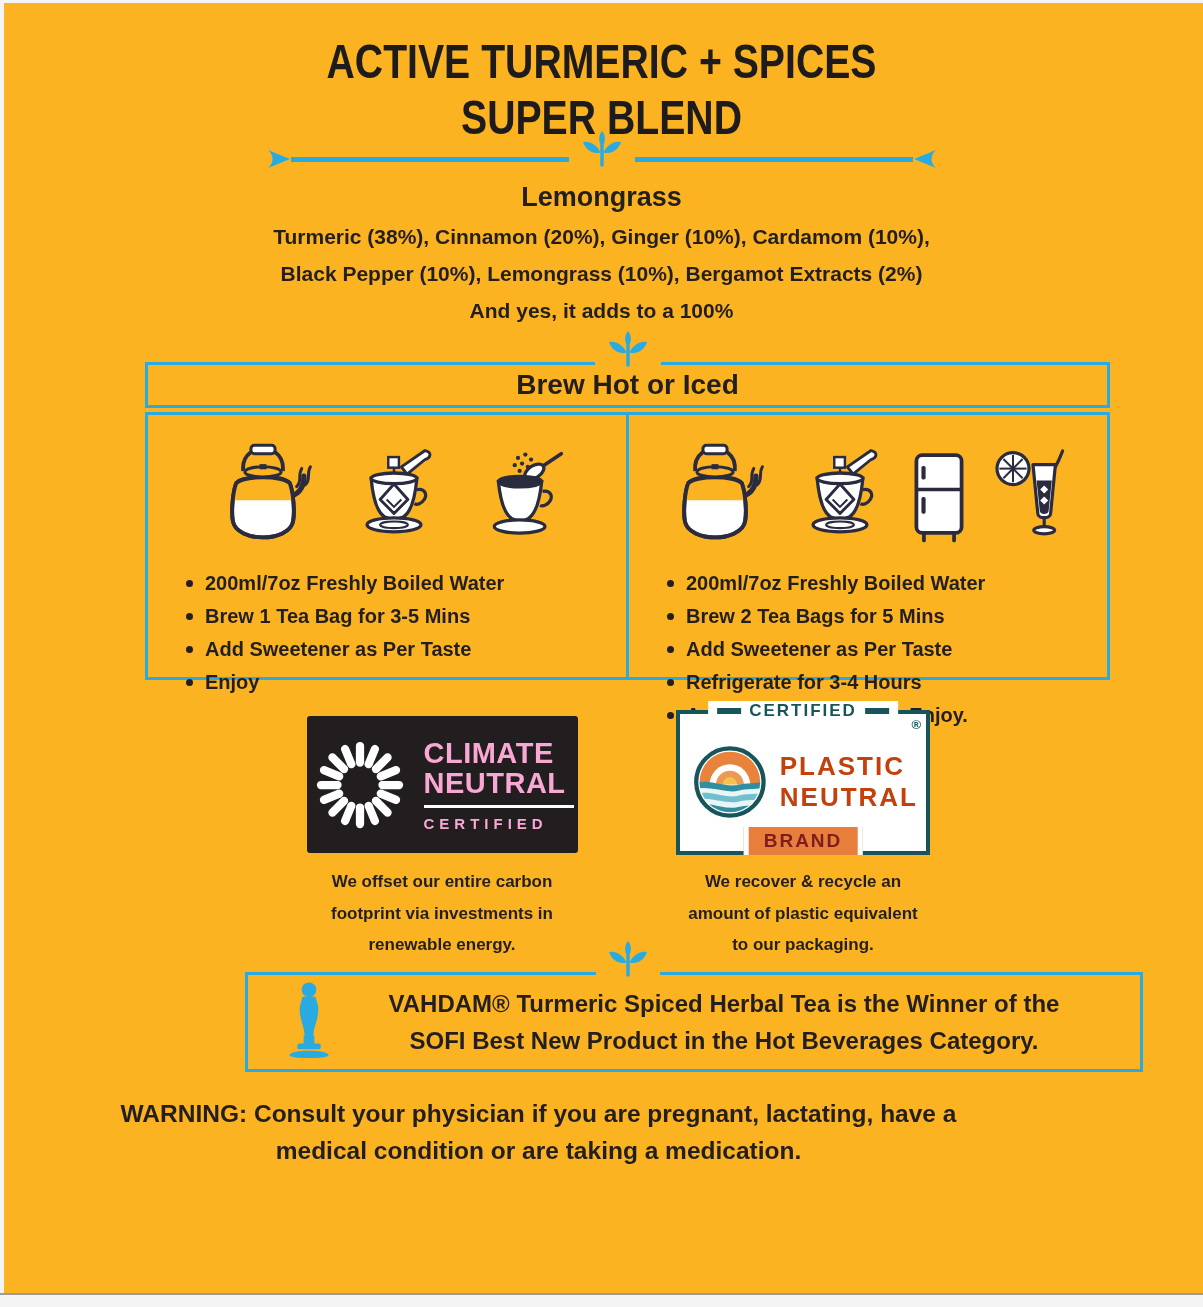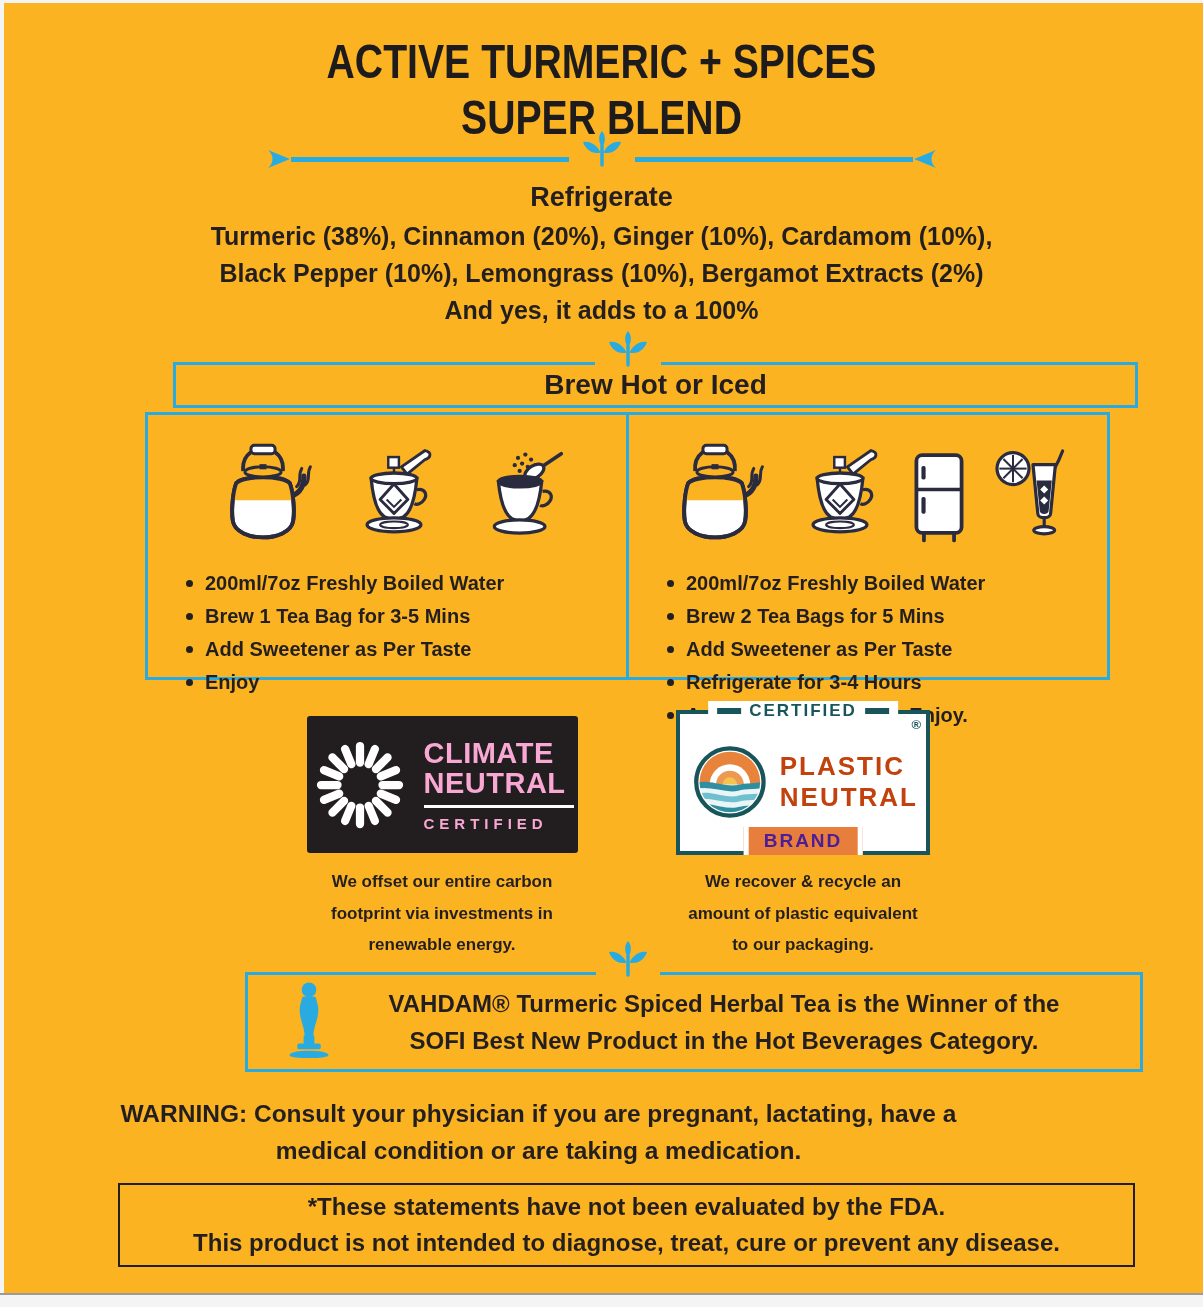--- a/index.html
+++ b/index.html
@@ -16,26 +16,26 @@
 
   
   .divider1 { position:absolute; top:139px; left:50%; transform:translateX(-50%);
               width:670px; display:flex; align-items:center; }
   .divider1 .bar { flex:1; height:5px; background:#29ABE2; }
   .divider1 .leaf-wrap { margin:0 10px; transform:translateY(-9px); }
 
   
   .ingredients { position:absolute; top:182px; left:0; width:1203px; text-align:center; }
   .ingredients .head { font-size:27px; font-weight:800; margin-bottom:5px; }
-  .ingredients .line { font-size:25px; font-weight:700; line-height:37px; }
+  .ingredients .line { font-size:21px; font-weight:700; line-height:37px; }
 
   
   .brew-head { position:absolute; left:145px; top:362px; width:965px; height:46px;
                border:3px solid #29ABE2; display:flex; align-items:center; justify-content:center;
-               font-size:28px; font-weight:800;margin-left:28px; }
+               font-size:28px; font-weight:800; }
   .brew-body { position:absolute; left:145px; top:412px; width:965px; height:268px;
                border:3px solid #29ABE2; }
   .brew-vline { position:absolute; left:626px; top:412px; width:3px; height:268px; background:#29ABE2; }
   .leaf-mask { position:absolute; background:#FCB321; z-index:2; }
   .leaf-float { position:absolute; z-index:3; }
   .brew-cell { position:absolute; top:415px; height:262px; }
   .brew-cell.hot { left:148px; width:478px; }
   .brew-cell.iced { left:629px; width:478px; }
   .icons-row { display:flex; justify-content:center; align-items:flex-end; gap:26px; margin-top:16px; height:112px; }
   .steps { margin:24px 0 0 38px; list-style:none; }
@@ -56,21 +56,21 @@
   .plastic-badge { position:absolute; left:676px; top:710px; width:254px; height:145px;
                    background:#fff; border:4px solid #17555A; }
   .pn-cert { position:absolute; top:-13px; left:50%; transform:translateX(-50%);
              background:#fff; padding:0 9px; font-size:17px; font-weight:900; letter-spacing:2px;
              color:#17555A; white-space:nowrap; display:flex; align-items:center; gap:8px; }
   .pn-cert::before, .pn-cert::after { content:""; display:inline-block; width:24px; height:6px; background:#17555A; }
   .pn-reg { position:absolute; top:3px; right:5px; font-size:13px; font-weight:700; color:#17555A; }
   .pn-row { display:flex; align-items:center; gap:12px; padding:24px 8px 8px 12px; }
   .pn-word { font-size:26px; font-weight:900; color:#c2410c; letter-spacing:2px; line-height:31px; }
   .pn-brand { position:absolute; bottom:-4px; left:50%; transform:translateX(-50%);
-              background:#E87E3B; color:#4c1d95; font-size:19px; font-weight:900; letter-spacing:2px;
+              background:#E87E3B; color:#7f1d1d; font-size:19px; font-weight:900; letter-spacing:2px;
               padding:3px 15px; border-left:5px solid #fff; border-right:5px solid #fff; }
 
   
   .caption { position:absolute; top:866px; text-align:center; font-size:17px; font-weight:700; line-height:31.5px; }
   .caption.left { left:262px; width:360px; }
   .caption.right { left:643px; width:320px; }
 
   
   .award-box { position:absolute; left:245px; top:972px; width:898px; height:100px;
                border:3px solid #29ABE2; display:flex; align-items:center; }
@@ -113,21 +113,21 @@
     <path d="M23 16 C23 24 23 28 23 35" stroke="#29ABE2" stroke-width="3.5" fill="none" stroke-linecap="round"></path>
   </svg>
 </span>
     <div class="bar"></div>
     <svg width="24" height="20" viewBox="0 0 24 20">
       <path d="M23 1 C17 6 17 14 23 19 L1 10 Z" fill="#29ABE2"></path>
     </svg>
   </div>
 
   <div class="ingredients">
-    <div class="head">Refrigerate</div>
+    <div class="head">Lemongrass</div>
     <div class="line">Turmeric (38%), Cinnamon (20%), Ginger (10%), Cardamom (10%),</div>
     <div class="line">Black Pepper (10%), Lemongrass (10%), Bergamot Extracts (2%)</div>
     <div class="line">And yes, it adds to a 100%</div>
   </div>
 
   <div class="leaf-mask" style="left:595px; top:359px; width:66px; height:9px;"></div>
   <span class="leaf-float" style="left:605px; top:330px;">
   <svg width="46" height="40" viewBox="0 0 46 40">
     <path d="M23 1 C26.8 5 26.8 12 23 17.5 C19.2 12 19.2 5 23 1 Z" fill="#29ABE2"></path>
     <path d="M4 12 C11 10.5 18 15 21.5 22.5 C14 24.8 6.8 20 4 12 Z" fill="#29ABE2"></path>
@@ -360,17 +360,13 @@
       <div>VAHDAM® Turmeric Spiced Herbal Tea is the Winner of the</div>
       <div>SOFI Best New Product in the Hot Beverages Category.</div>
     </div>
   </div>
 
   <div class="warning">
     <div>WARNING: Consult your physician if you are pregnant, lactating, have a</div>
     <div>medical condition or are taking a medication.</div>
   </div>
 
-  <div class="fda-box">
-    <div>*These statements have not been evaluated by the FDA.</div>
-    <div>This product is not intended to diagnose, treat, cure or prevent any disease.</div>
-  </div>
 </div>
 
 </body></html>

